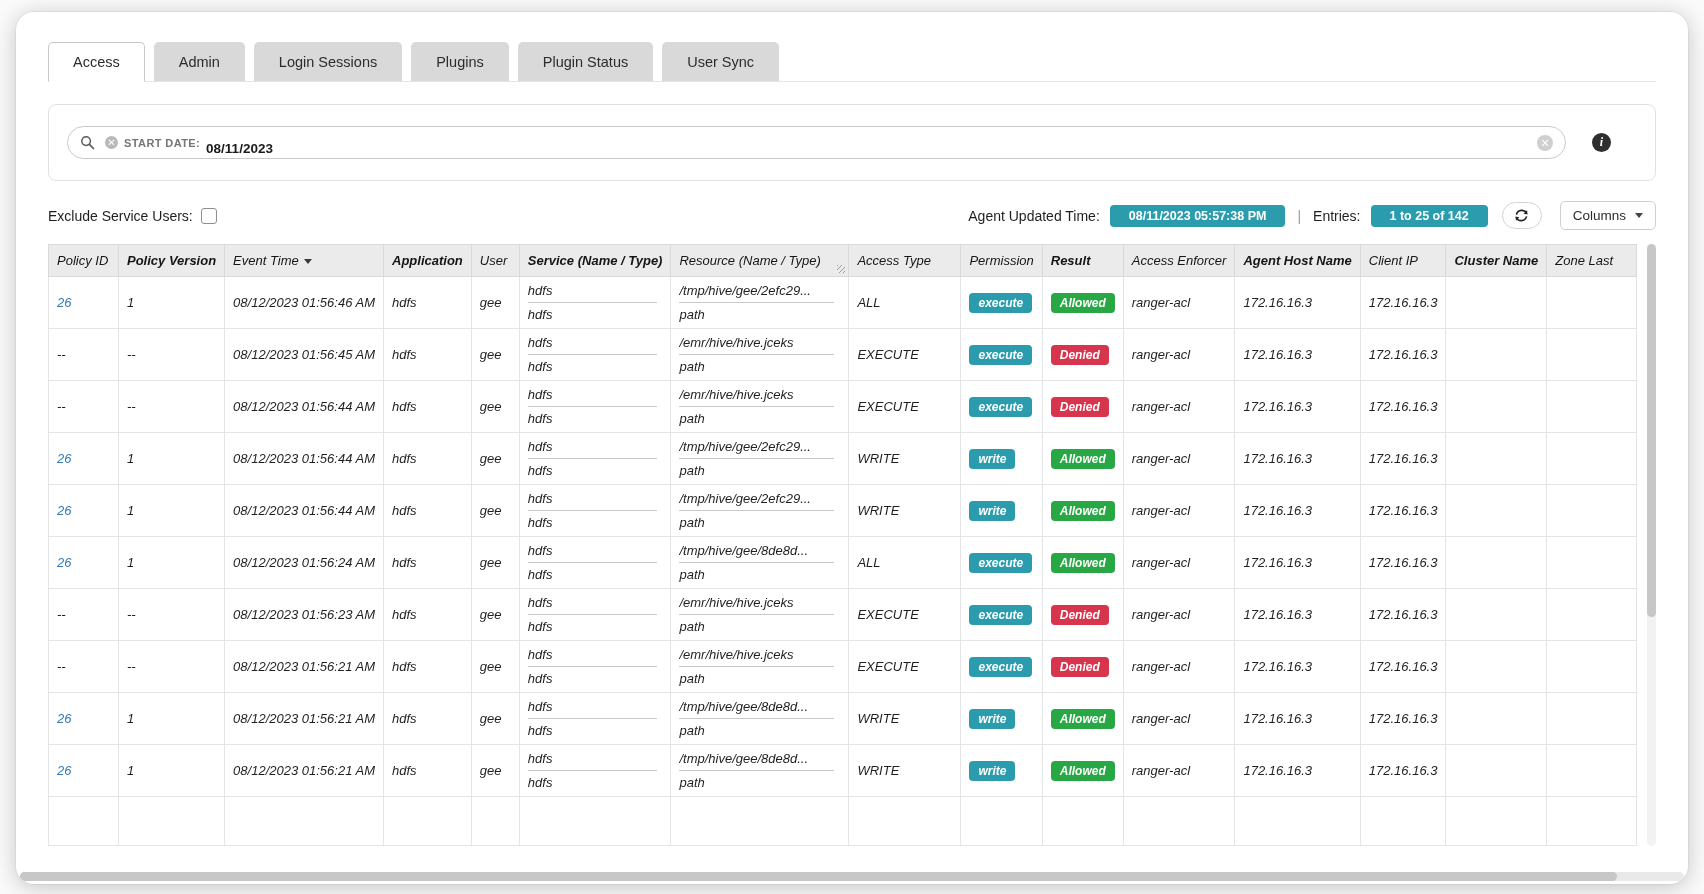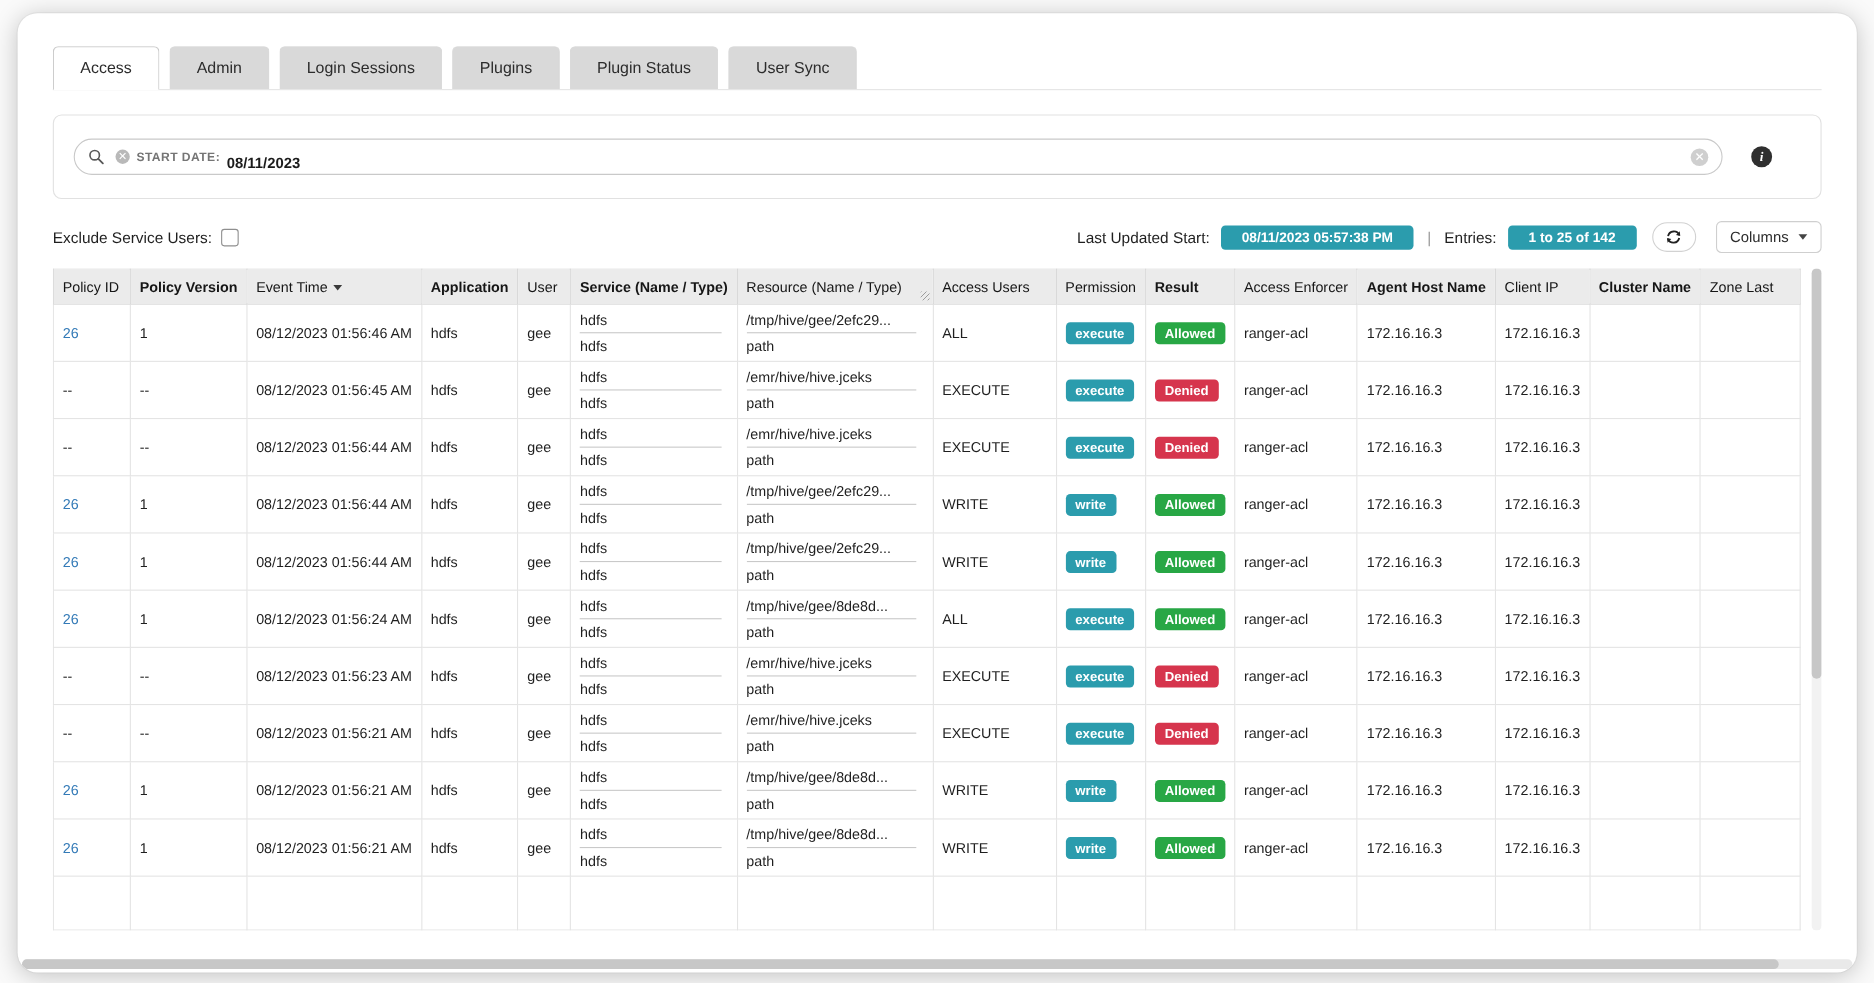--- a/index.html
+++ b/index.html
@@ -86,21 +86,21 @@
     border:1px solid #cfcfcf; border-radius:5px; background:#fff; color:#2c2c2c;
     padding:6px 12px; font-size:13.5px; display:flex; align-items:center; gap:9px;
     cursor:pointer; margin-left:8px;
   }
   .caret-down {
     width:0; height:0; border-left:4px solid transparent;
     border-right:4px solid transparent; border-top:5px solid #444; display:inline-block;
   }
 
   
-  .table-zone { display:flex; margin-top:14px; max-height:642px; overflow:hidden; }
+  .table-zone { display:flex; margin-top:14px; max-height:642px; overflow:hidden;font-style:italic; }
   table.audit { flex:1; border-collapse:collapse; table-layout:fixed; font-size:13px; }
   table.audit th {
     background:#ebebeb; border:1px solid #d9d9d9; padding:8px 8px;
     text-align:left; font-weight:normal; color:#161616; font-size:13px;
     position:relative; white-space:nowrap; overflow:hidden; cursor:pointer;
   }
   table.audit th.bold { font-weight:bold; }
   table.audit td {
     border:1px solid #e4e4e4; padding:6px 8px; color:#1f1f1f;
     vertical-align:middle; overflow:hidden; white-space:nowrap;
@@ -172,21 +172,21 @@
       </div>
       <span class="info-icon">i</span>
     </div>
 
     <div class="toolbar">
       <div class="exclude-wrap">
         <span>Exclude Service Users:</span>
         <span class="checkbox"></span>
       </div>
       <div class="toolbar-right">
-        <span>Last Updated Start:</span>
+        <span>Agent Updated Time:</span>
         <span class="badge">08/11/2023 05:57:38 PM</span>
         <span class="sep">|</span>
         <span>Entries:</span>
         <span class="badge">1 to 25 of 142</span>
         <span class="refresh-btn">
           <svg width="15" height="15" viewBox="0 0 16 16">
             <path d="M13.5 6.2 A 5.7 5.7 0 0 0 2.6 7.1" fill="none" stroke="#222" stroke-width="1.8"></path>
             <path d="M2.5 9.8 A 5.7 5.7 0 0 0 13.4 8.9" fill="none" stroke="#222" stroke-width="1.8"></path>
             <polygon points="13.9,2.4 14.4,7.0 10.3,6.1" fill="#222"></polygon>
             <polygon points="2.1,13.6 1.6,9.0 5.7,9.9" fill="#222"></polygon>
@@ -220,21 +220,21 @@
           </colgroup>
         <thead>
             <tr id="audit-head-row">
               <th class="">Policy ID</th>
               <th class="bold">Policy Version</th>
               <th class="">Event Time<span class="sort-caret"></span></th>
               <th class="bold">Application</th>
               <th class="">User</th>
               <th class="bold">Service (Name / Type)</th>
               <th class="">Resource (Name / Type)<span class="resize-glyph"></span></th>
-              <th class="">Access Users</th>
+              <th class="">Access Type</th>
               <th class="">Permission</th>
               <th class="bold">Result</th>
               <th class="">Access Enforcer</th>
               <th class="bold">Agent Host Name</th>
               <th class="">Client IP</th>
               <th class="bold">Cluster Name</th>
               <th class="">Zone Last</th>
             </tr>
           </thead>
         <tbody id="audit-body">

